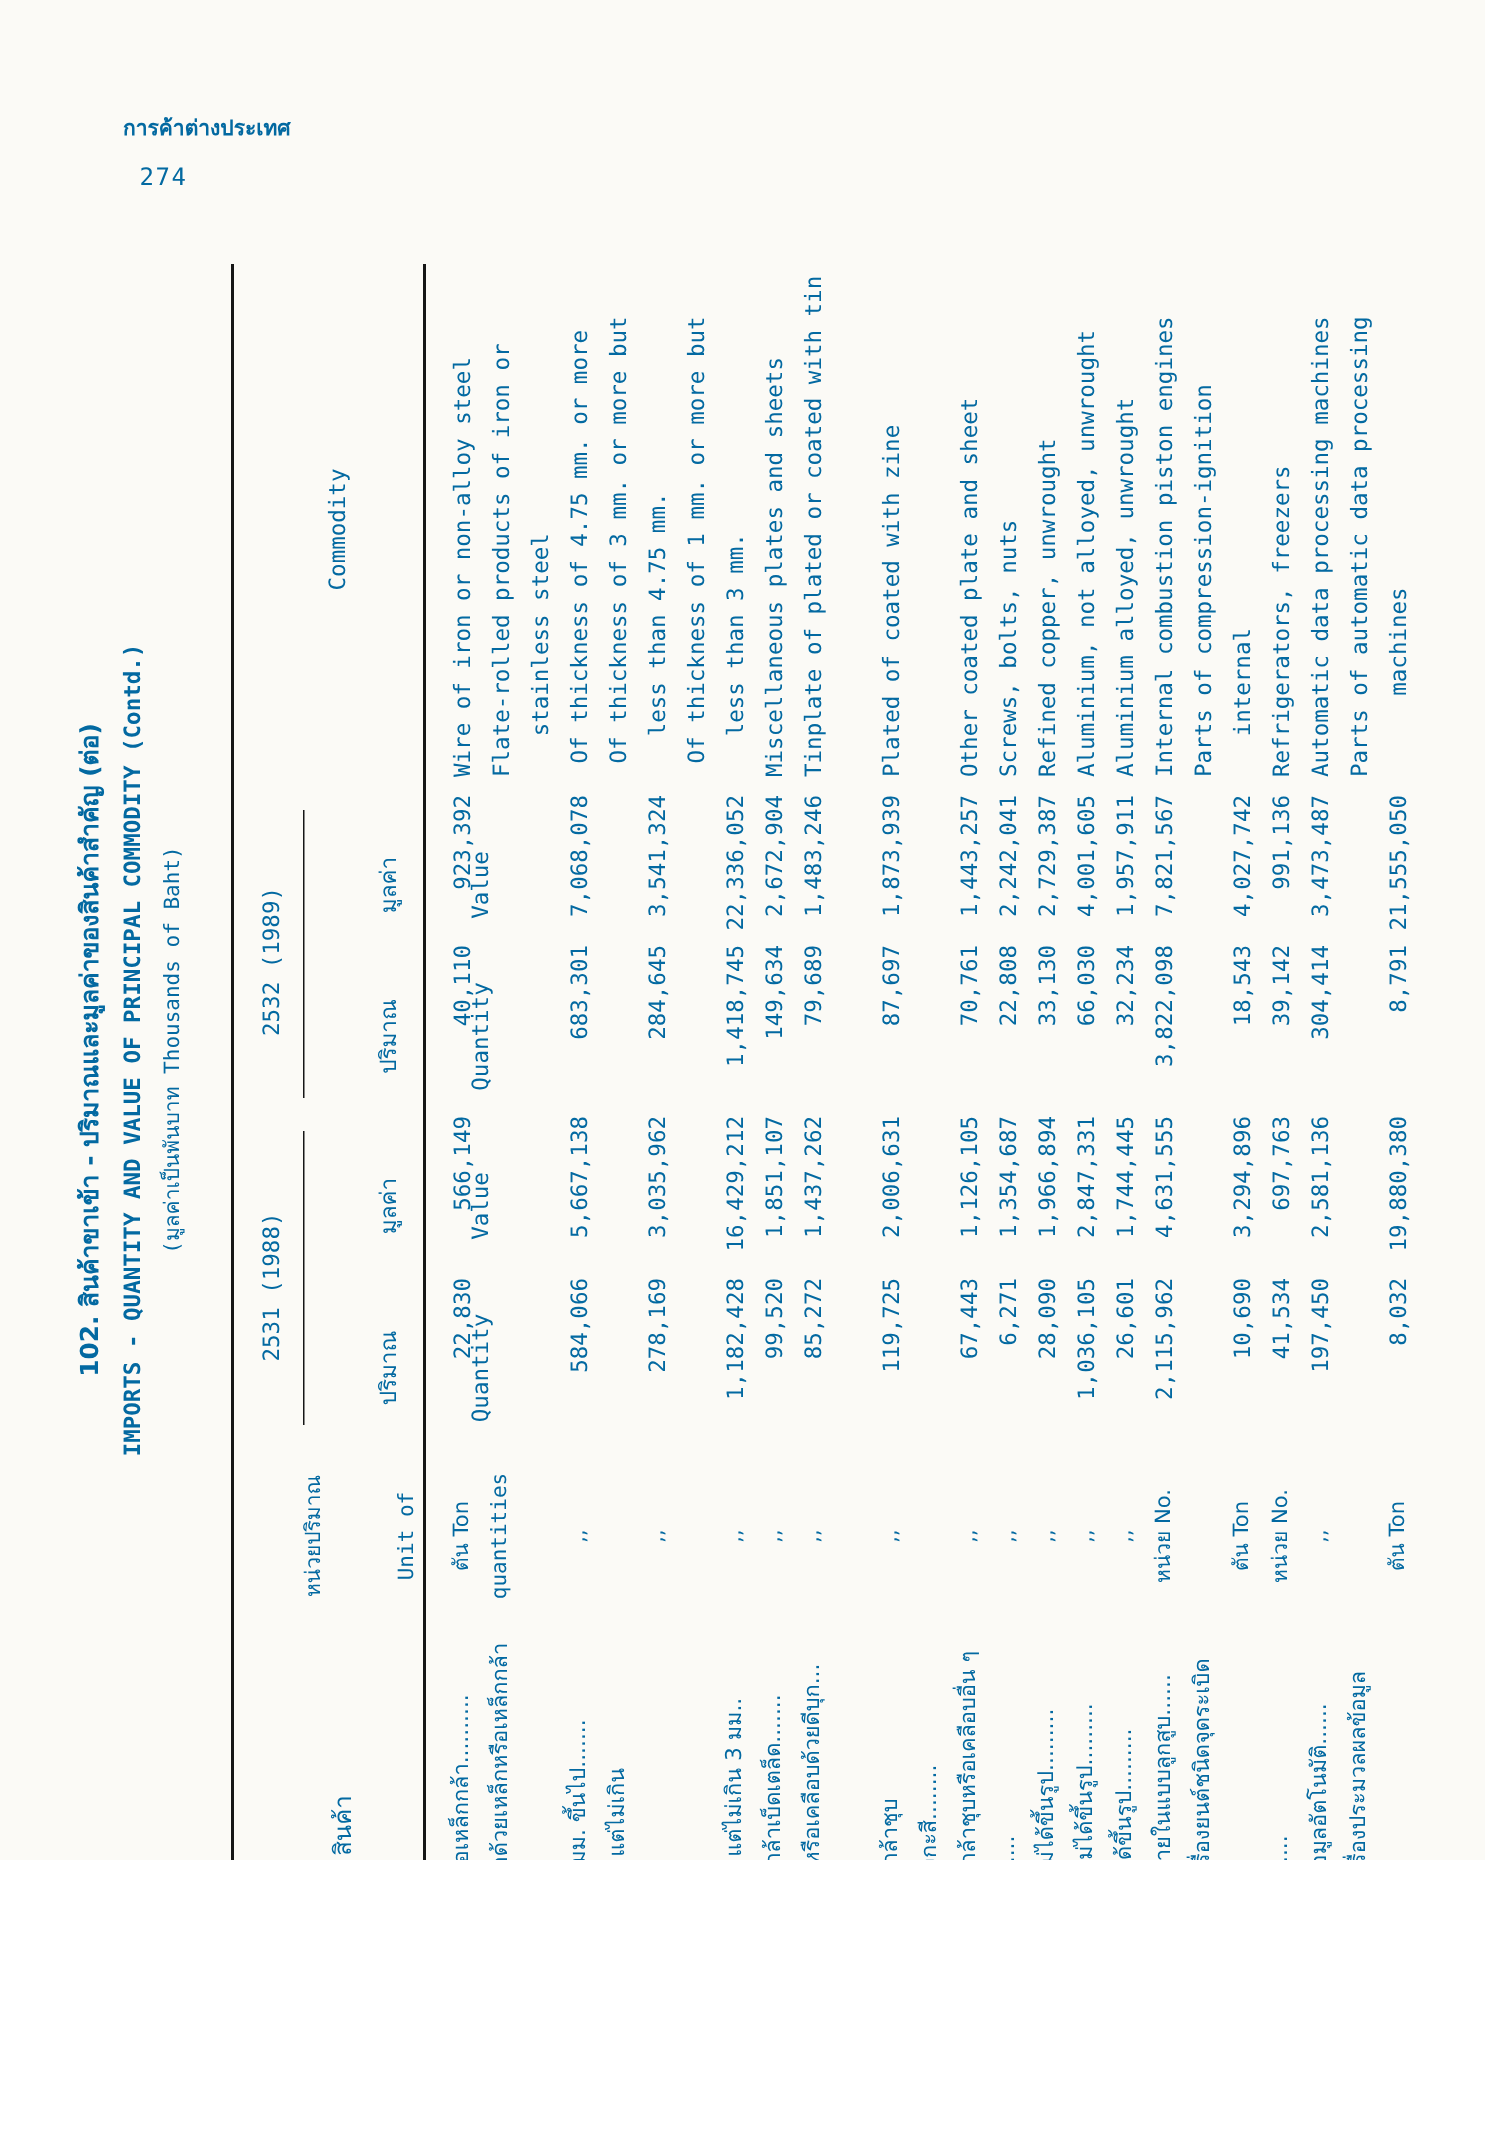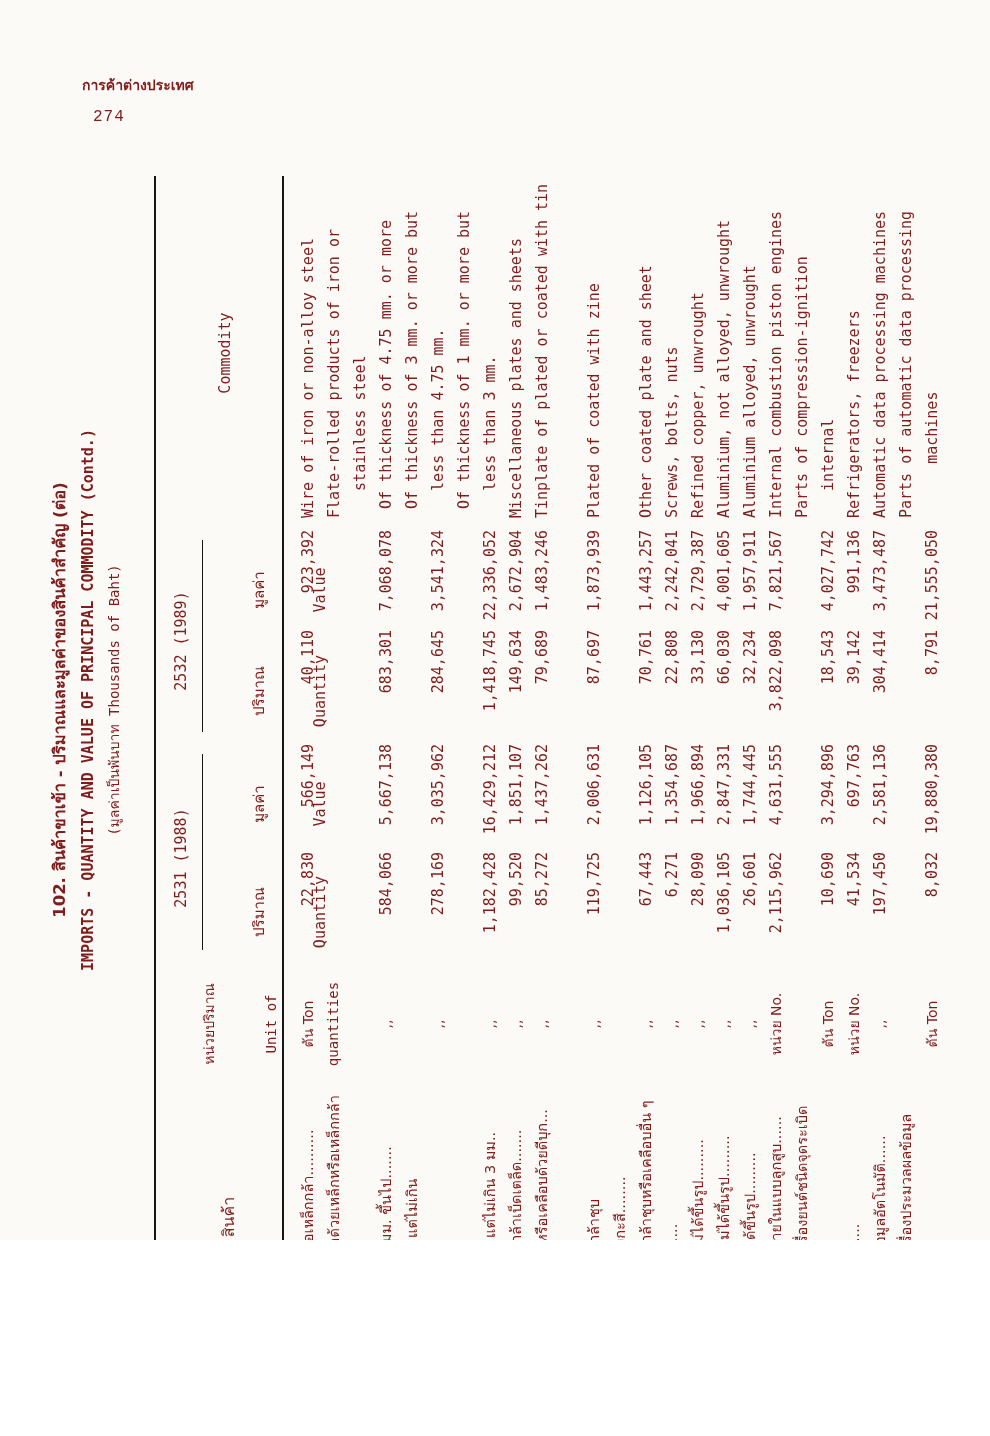--- a/index.html
+++ b/index.html
@@ -1,28 +1,28 @@
 <!DOCTYPE html>
 <html><head>
 <meta charset="utf-8">
 <style>
   html,body { margin:0; padding:0; }
   .page {
     position:relative; width:990px; height:1240px;
-    background:#fbfaf6; color:#7f1d1d; overflow:hidden;
+    background:#fbfaf6; color:#0369a1; overflow:hidden;
     font-family:"DejaVu Sans Mono", monospace;
   }
   .runhead {
     position:absolute; top:74px; left:82px;
     font-family:"DejaVu Sans", "Liberation Sans", sans-serif;
     font-weight:bold; font-size:14px;
   }
   .pagenum {
     position:absolute; top:108px; left:93px;
-    font-size:16px; letter-spacing:1px;font-family:Liberation Mono, monospace;
+    font-size:16px; letter-spacing:1px;
   }
   
   .rot {
     position:absolute; top:158px; left:34px;
     width:1262px; height:922px;
     transform-origin:0 0;
     transform: rotate(-90deg) translateX(-1262px);
   }
   .titleblock { position:absolute; top:12px; left:130px; width:1180px; text-align:center; }
   .title1 { font-family:"DejaVu Sans", sans-serif; font-weight:bold; font-size:16.5px; margin-bottom:7px; }

